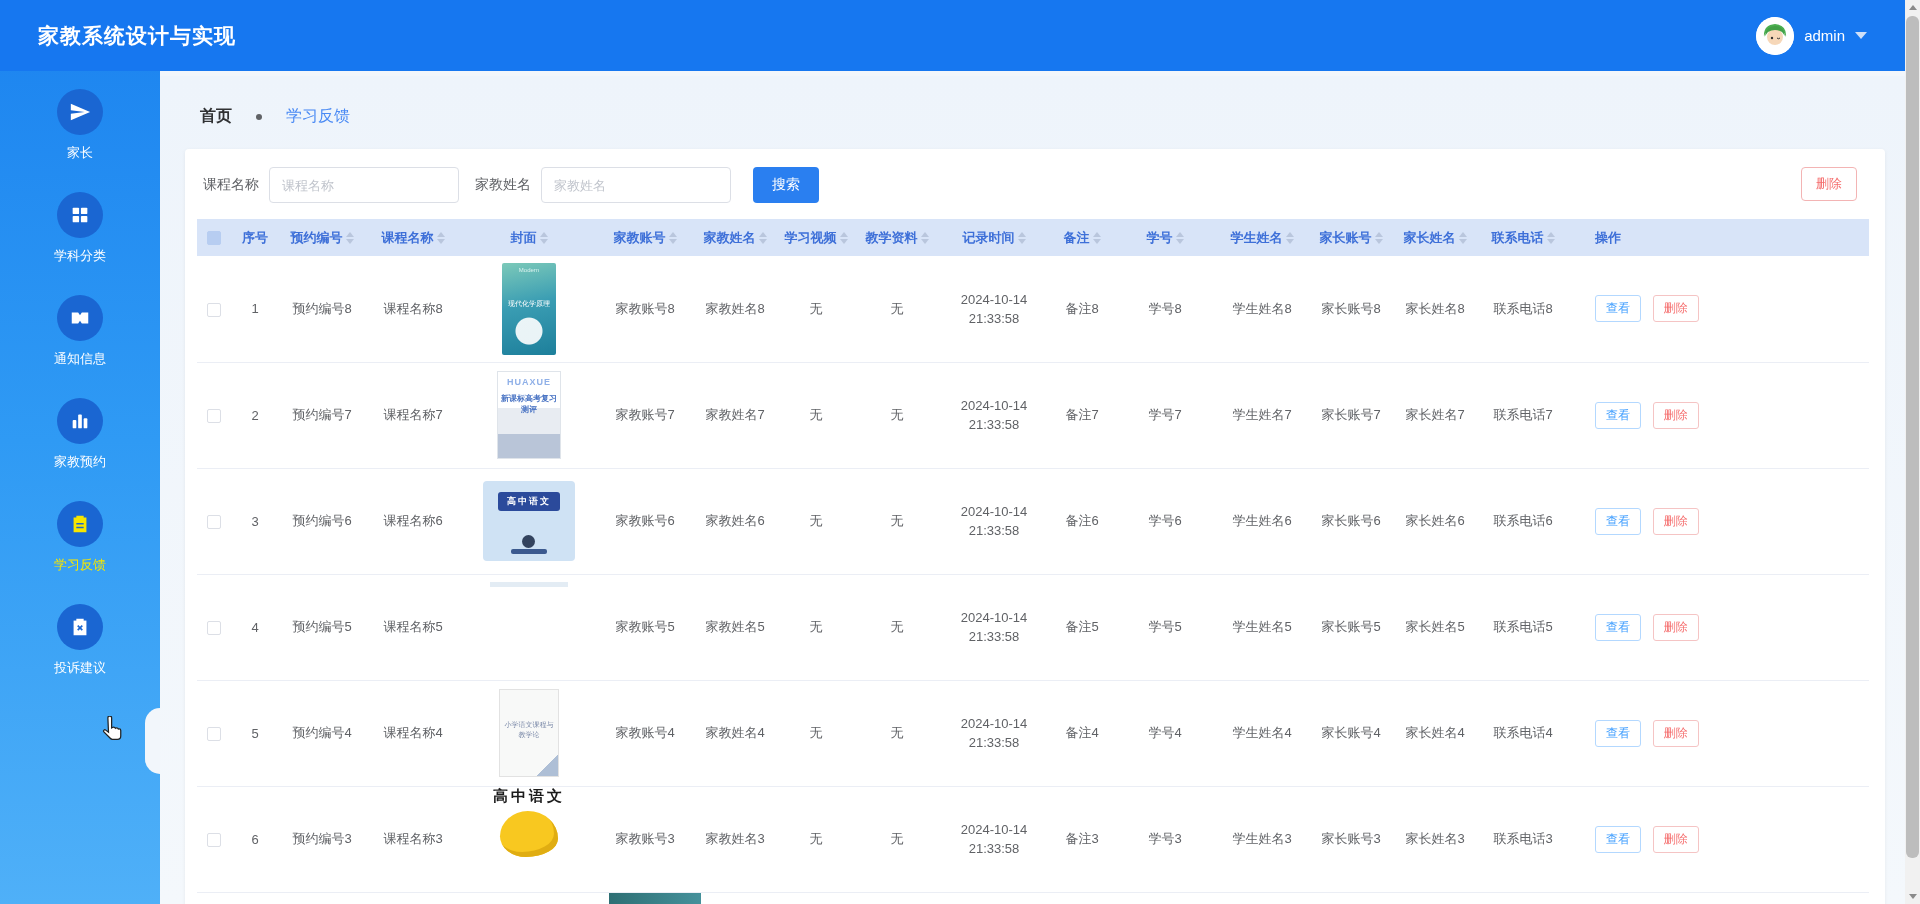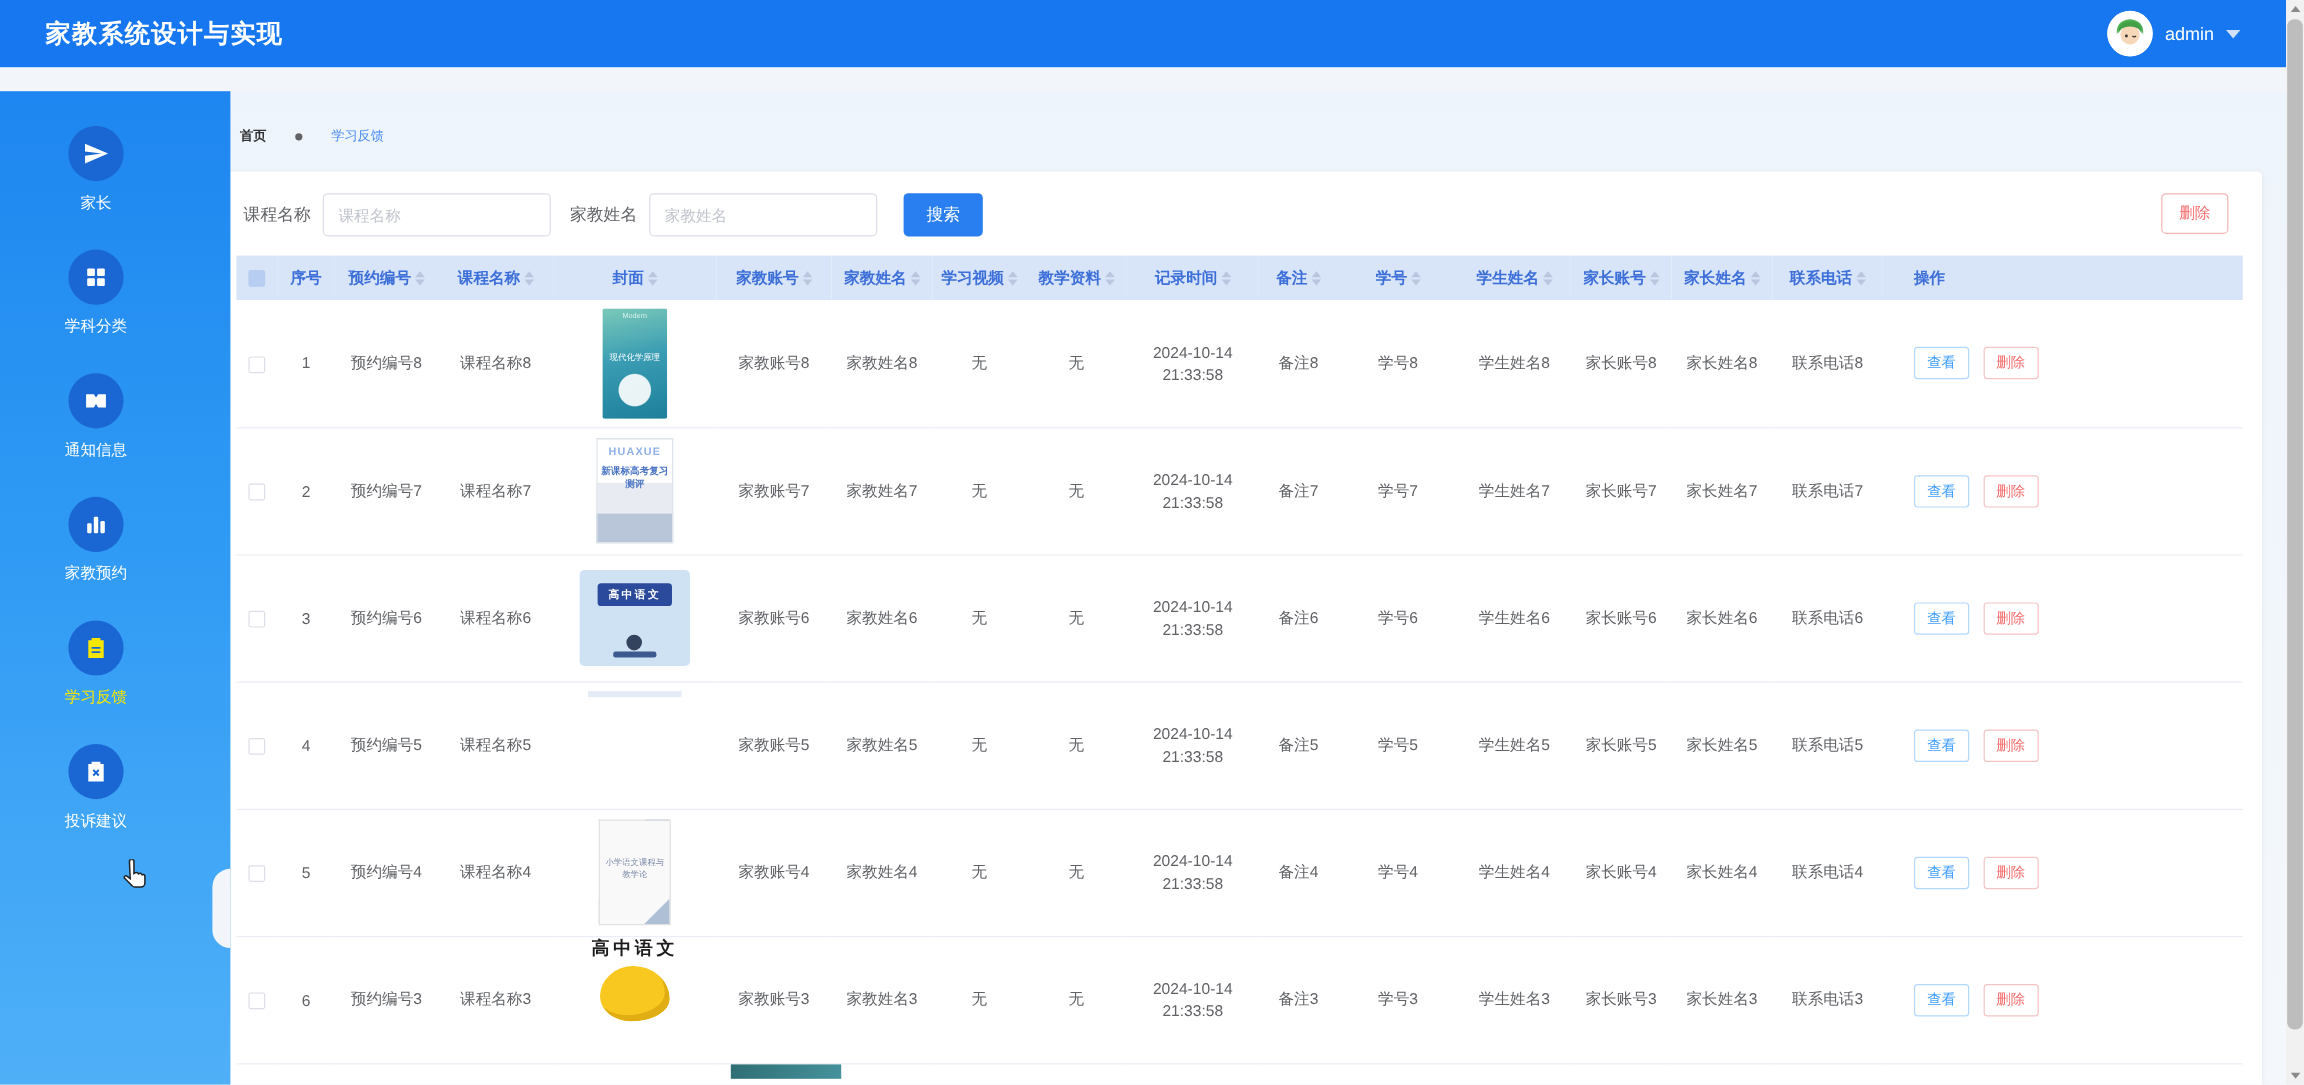--- a/index.html
+++ b/index.html
@@ -1,51 +1,51 @@
 <!DOCTYPE html>
 <html><head>
 <meta charset="utf-8">
 <style>
   * { box-sizing: border-box; margin: 0; padding: 0; }
   html,body { width:1920px; height:904px; overflow:hidden;
     font-family:"Liberation Sans","DejaVu Sans",sans-serif; background:#f2f6fb; }
   .viewport { position:relative; width:1920px; height:904px; }
 
   
-  .topbar { position:absolute; top:0; left:0; right:15px; height:56px;
+  .topbar { position:absolute; top:0; left:0; right:15px; height:71px;
     background:#1677f0; display:flex; align-items:center; justify-content:space-between;
     padding:0 38px; z-index:5; }
   .topbar h1 { color:#fff; font-size:21px; font-weight:bold; letter-spacing:1px; }
   .user { display:flex; align-items:center; gap:10px; cursor:pointer; }
   .avatar { width:38px; height:38px; border-radius:50%; background:#fff; overflow:hidden;
     display:flex; align-items:center; justify-content:center; }
   .user .uname { color:#fff; font-size:15px; }
   .caret-down { width:0; height:0; border-left:6px solid transparent;
     border-right:6px solid transparent; border-top:7px solid #cfe0f8; }
 
   
-  .sidebar { position:absolute; top:76px; left:0; bottom:0; width:192px;
+  .sidebar { position:absolute; top:60px; left:0; bottom:0; width:160px;
     background:linear-gradient(180deg,#1e86f0 0%,#2f9af4 45%,#4fb0f8 100%);
     z-index:4; padding-top:14px; }
   .side-item { width:160px; height:103px; display:flex; flex-direction:column;
     align-items:center; justify-content:center; gap:9px; cursor:pointer; }
   .icon-circle { width:46px; height:46px; border-radius:50%; background:#1a66d2;
     display:flex; align-items:center; justify-content:center; }
   .icon-circle svg { width:22px; height:22px; fill:#fff; }
   .side-label { color:#fff; font-size:13px; }
   .side-item.active .side-label { color:#f7e600; }
   .side-item.active .icon-circle svg { fill:#f7e600; }
   .active-notch { position:absolute; right:0; top:648px; width:15px; height:66px;
     background:#f2f6fb; border-radius:40px 0 0 40px; }
 
   
   .main { position:absolute; top:76px; left:160px; right:15px; bottom:0;
     background:linear-gradient(180deg,#eef4fb,#f4f8fc); overflow:hidden; }
   .breadcrumb { display:flex; align-items:center; gap:24px; padding:30px 0 0 40px;
-    font-size:11px; }
+    font-size:16px; }
   .bc-home { color:#303133; font-weight:bold; cursor:pointer; }
   .bc-dot { width:6px; height:6px; border-radius:50%; background:#606266; }
   .bc-current { color:#4a8af4; cursor:pointer; }
 
   .card { margin:22px 20px 0 25px; background:#fff; border-radius:4px;
     box-shadow:0 1px 4px rgba(0,0,0,.06); padding:16px 20px 0 12px; height:800px; }
 
   .toolbar { display:flex; align-items:center; gap:10px; position:relative; height:40px; }
   .toolbar label { font-size:14px; color:#606266; margin-left:6px; }
   .toolbar input { width:190px; height:36px; border:1px solid #dcdfe6; border-radius:4px;

